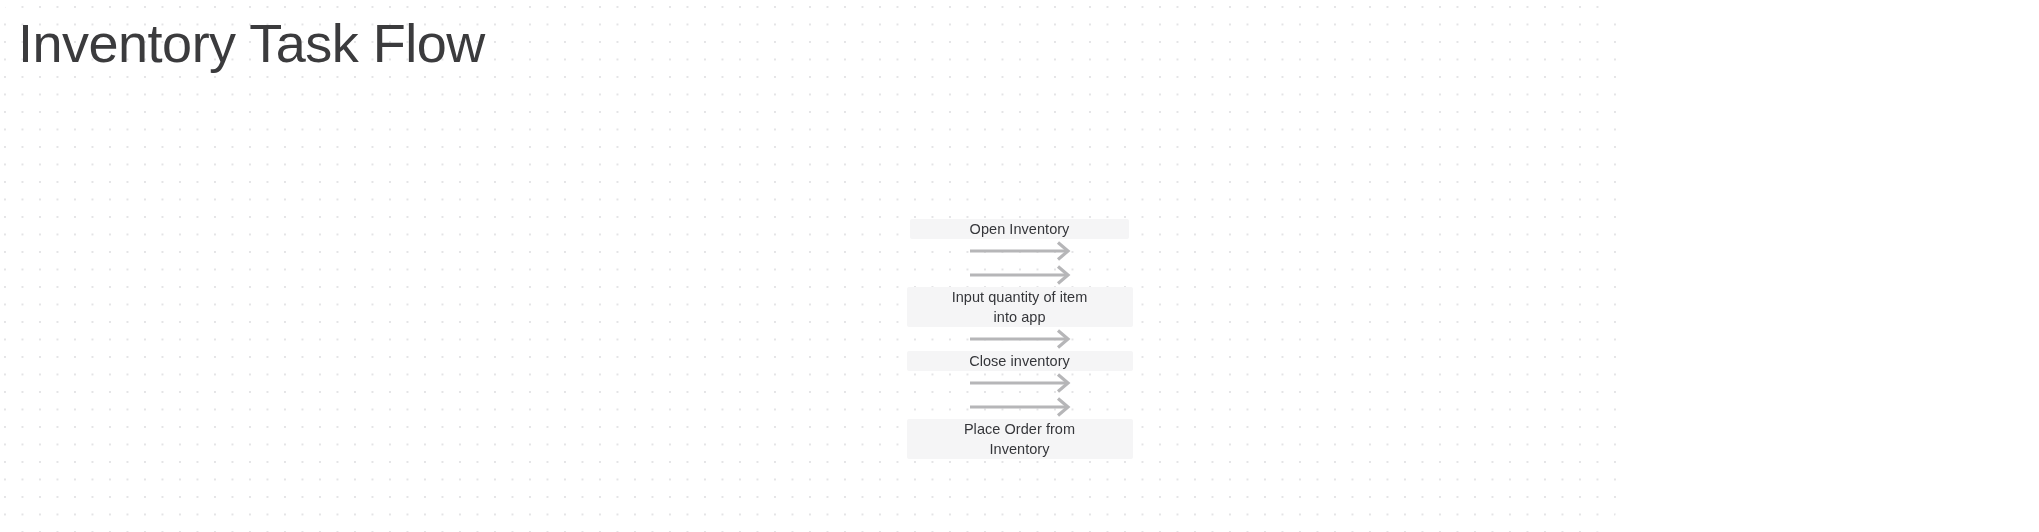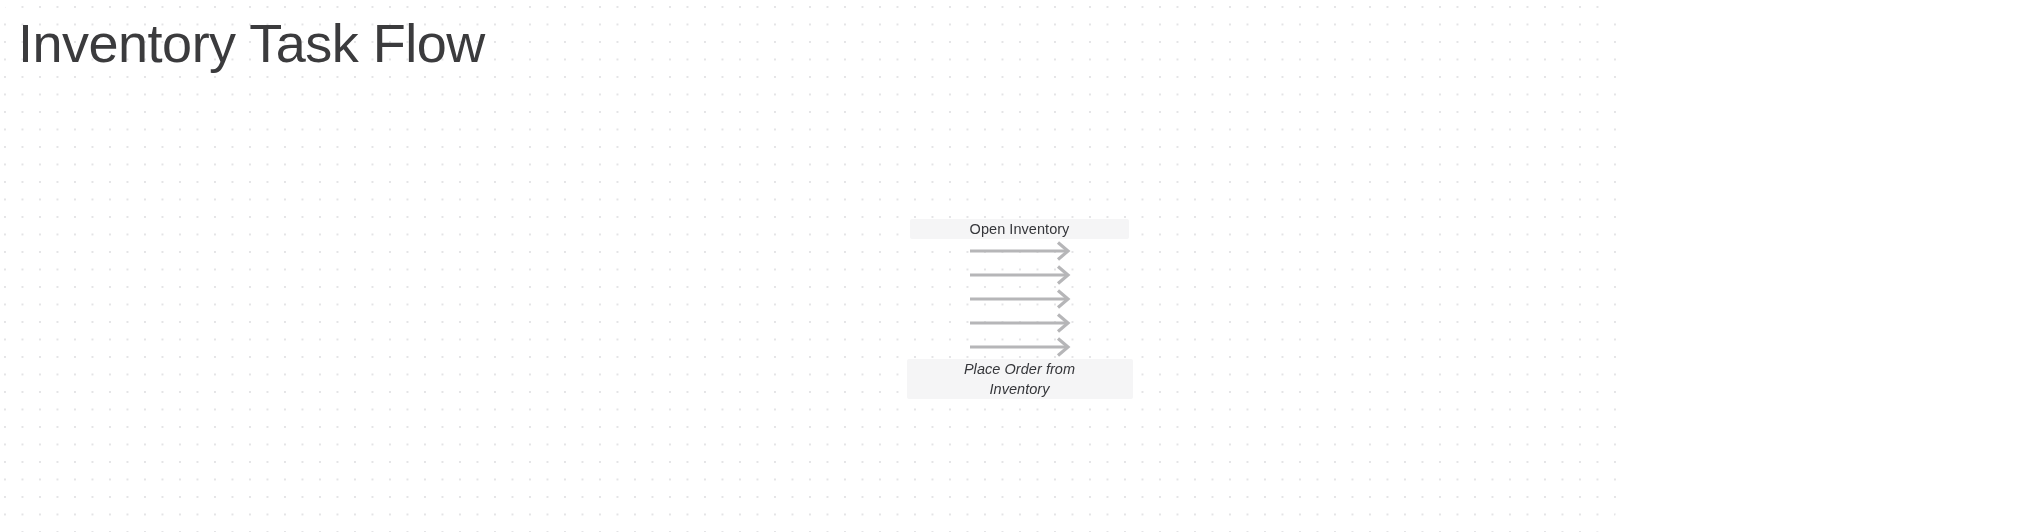--- a/index.html
+++ b/index.html
@@ -122,45 +122,52 @@
     </div>
 
 
     <div class="flow-connector">
       <svg viewBox="0 0 100 24" preserveAspectRatio="none">
         <line class="arrow-line" x1="0" y1="12" x2="98" y2="12" vector-effect="non-scaling-stroke"></line>
         <polyline class="arrow-head" points="88,3.5 98,12 88,20.5" vector-effect="non-scaling-stroke"></polyline>
       </svg>
     </div>
 
+    <div class="flow-node" style="width:226px;">
+      <span class="node-label">Input quantity of item
+into app</span>
+    </div>
+
+    <div class="flow-connector">
+      <svg viewBox="0 0 100 24" preserveAspectRatio="none">
+        <line class="arrow-line" x1="0" y1="12" x2="98" y2="12" vector-effect="non-scaling-stroke"></line>
+        <polyline class="arrow-head" points="88,3.5 98,12 88,20.5" vector-effect="non-scaling-stroke"></polyline>
+      </svg>
+    </div>
+
+    <div class="flow-node" style="width:226px;">
+      <span class="node-label">Close inventory</span>
+    </div>
 
     <div class="flow-connector">
       <svg viewBox="0 0 100 24" preserveAspectRatio="none">
         <line class="arrow-line" x1="0" y1="12" x2="98" y2="12" vector-effect="non-scaling-stroke"></line>
         <polyline class="arrow-head" points="88,3.5 98,12 88,20.5" vector-effect="non-scaling-stroke"></polyline>
       </svg>
     </div>
 
 
     <div class="flow-connector">
       <svg viewBox="0 0 100 24" preserveAspectRatio="none">
         <line class="arrow-line" x1="0" y1="12" x2="98" y2="12" vector-effect="non-scaling-stroke"></line>
         <polyline class="arrow-head" points="88,3.5 98,12 88,20.5" vector-effect="non-scaling-stroke"></polyline>
       </svg>
     </div>
 
-
-    <div class="flow-connector">
-      <svg viewBox="0 0 100 24" preserveAspectRatio="none">
-        <line class="arrow-line" x1="0" y1="12" x2="98" y2="12" vector-effect="non-scaling-stroke"></line>
-        <polyline class="arrow-head" points="88,3.5 98,12 88,20.5" vector-effect="non-scaling-stroke"></polyline>
-      </svg>
-    </div>
-
-    <div class="flow-node" style="width:226px;font-style:italic;">
+    <div class="flow-node" style="width:226px;">
       <span class="node-label">Place Order from
 Inventory</span>
     </div>
 
     <div class="flow-spacer" style="flex:0 0 61px;"></div>
 
   </div>
 </div>
 
 </body></html>

